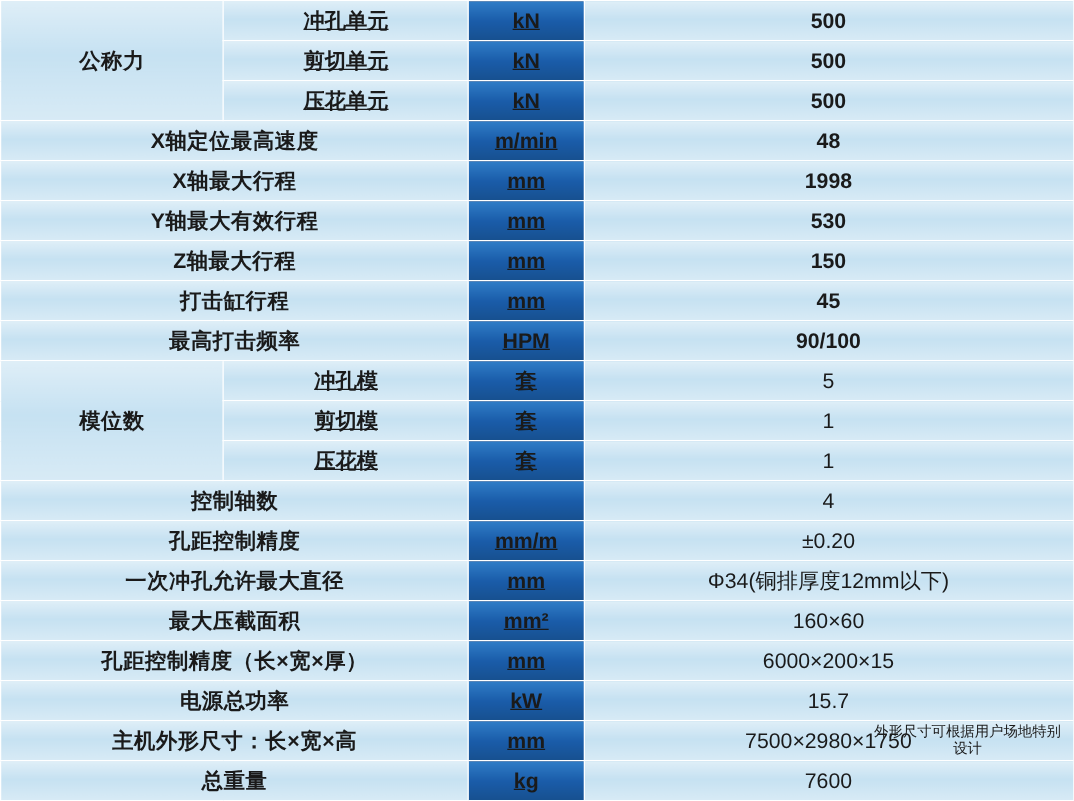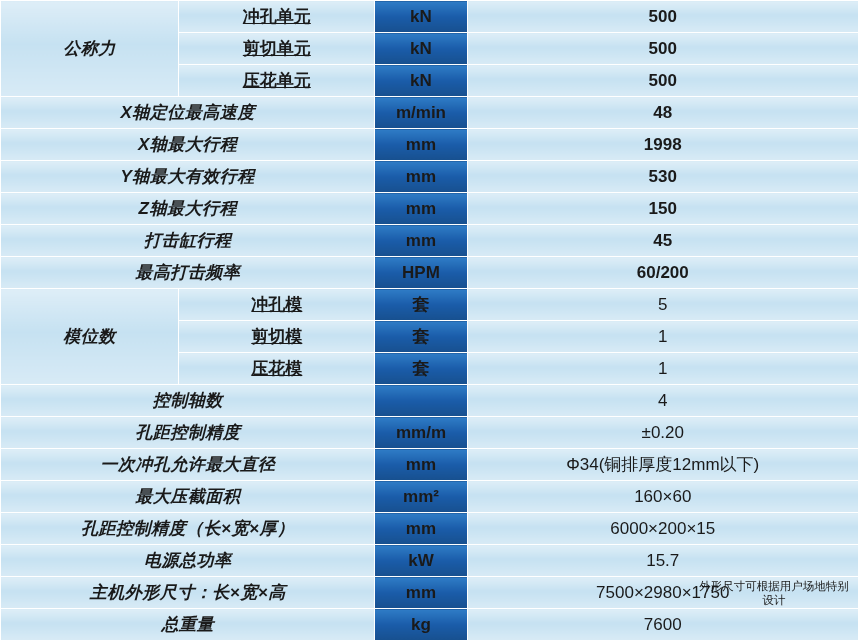--- a/index.html
+++ b/index.html
@@ -26,36 +26,36 @@
     font-size: 17px;
     color: #1a1a1a;
     background-image: linear-gradient(180deg, rgba(255,255,255,0.45) 0%, rgba(255,255,255,0.05) 45%, rgba(255,255,255,0.35) 100%);
     background-color: #c3e0f1;
   }
   .label-cell {
     font-weight: bold;
     font-size: 18px;
     color: #111111;
     letter-spacing: 0.5px;
-    font-style: italic;
   }
   .sub-cell {
     font-weight: bold;
     font-size: 18px;
     color: #111111;
     text-decoration: underline;
   }
   .unit-cell {
     background-color: #1b61b0 !important;
     background-image: linear-gradient(180deg, #2f7cc6 0%, #1a5ca9 50%, #17508f 100%) !important;
     color: #ffffff;
     font-weight: bold;
     font-size: 17px;
     border-left: 1px solid #ffffff;
     border-right: 1px solid #ffffff;
+    text-decoration: underline;
   }
   .value-cell {
     font-size: 18px;
     color: #111111;
     font-weight: normal;
     position: relative;
   }
   .value-cell.strong {
     font-weight: bold;
   }
@@ -124,21 +124,21 @@
         <td class="value-cell strong">150</td>
       </tr>
       <tr>
         <td class="label-cell" colspan="2">打击缸行程</td>
         <td class="unit-cell">mm</td>
         <td class="value-cell strong">45</td>
       </tr>
       <tr>
         <td class="label-cell" colspan="2">最高打击频率</td>
         <td class="unit-cell">HPM</td>
-        <td class="value-cell strong">60/200</td>
+        <td class="value-cell strong">90/100</td>
       </tr>
       <tr>
         <td class="label-cell" rowspan="3">模位数</td>
         <td class="sub-cell">冲孔模</td>
         <td class="unit-cell">套</td>
         <td class="value-cell">5</td>
       </tr>
       <tr>
         <td class="sub-cell">剪切模</td>
         <td class="unit-cell">套</td>

